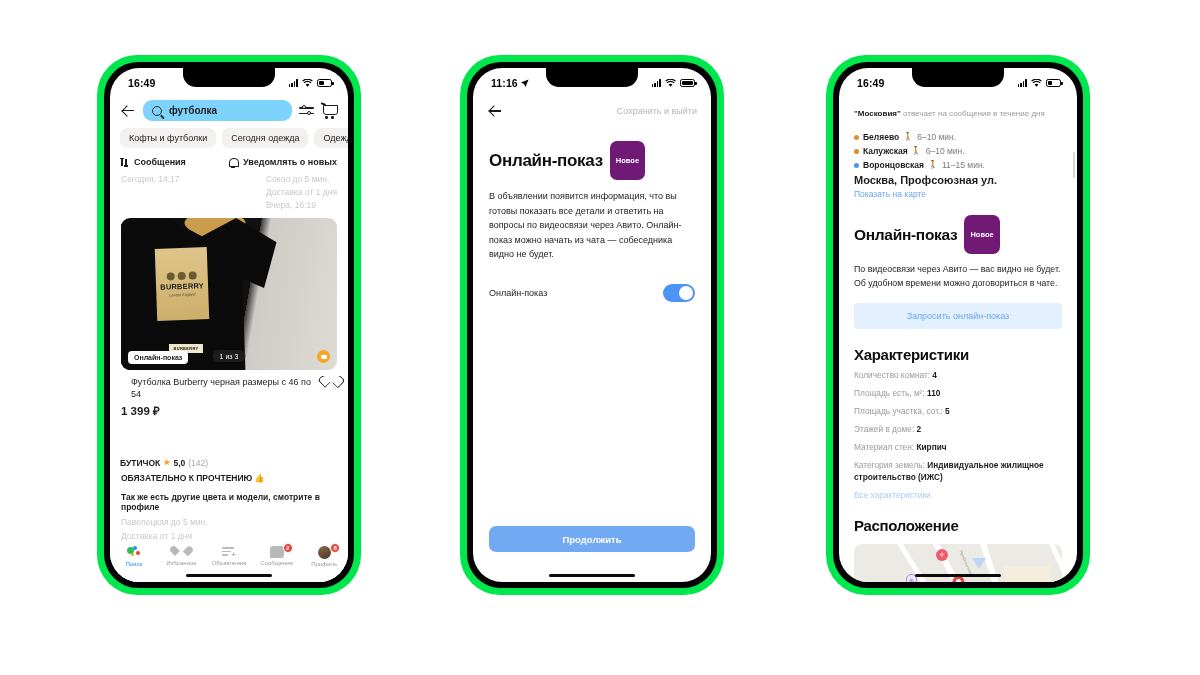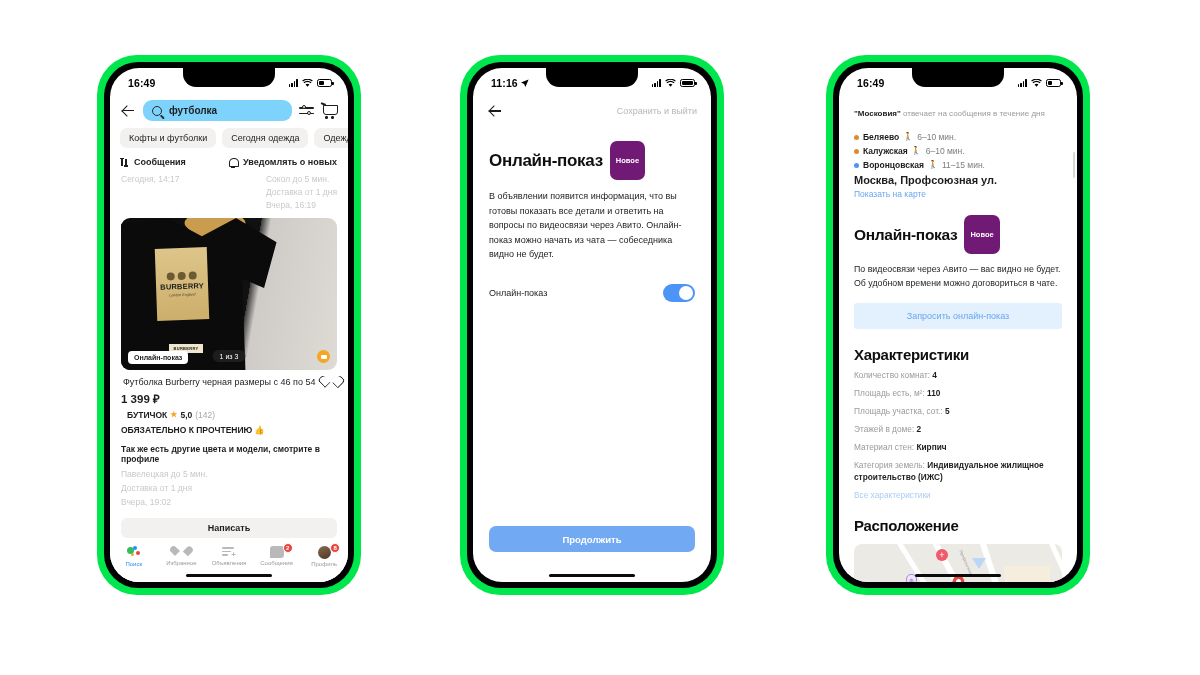--- a/index.html
+++ b/index.html
@@ -146,28 +146,28 @@
   .badge-count{
     position:absolute; left:50%; transform:translateX(-50%); bottom:8px;
     background:rgba(40,40,40,.62); color:#fff; font-size:7px; padding:2.5px 7px; border-radius:7px;
   }
   .badge-vid{
     position:absolute; right:7px; bottom:7px; width:13px;height:13px;border-radius:50%;
     background:#f5a623; display:flex;align-items:center;justify-content:center;
   }
   .badge-vid::after{content:"";width:6px;height:4px;background:#fff;border-radius:1px;}
 
-  .p1-title{ padding:6px 11px 0 13px; display:flex; justify-content:space-between; gap:6px; }
+  .p1-title{ padding:6px 11px 0 21px; display:flex; justify-content:space-between; gap:6px; }
   .p1-title span{ font-size:9px; color:#1d1d1d; line-height:12px; }
   .heart{width:13px;height:12px;position:relative;flex:0 0 auto;}
   .heart::before,.heart::after{content:"";position:absolute;top:1px;width:6.5px;height:9px;background:#fff;border:1.4px solid #1d1d1d;border-radius:4px 4px 0 0;}
   .heart::before{left:0.5px;transform:rotate(-45deg);transform-origin:0 100%;border-right:none;}
   .heart::after{left:6.3px;transform:rotate(45deg);transform-origin:100% 100%;border-left:none;}
   .p1-price{ padding:3px 11px 0 11px; font-size:11.5px; font-weight:bold; color:#1d1d1d; }
-  .p1-seller{ padding:4px 11px 0 17px; font-size:8.5px; font-weight:bold; color:#1d1d1d; display:flex; align-items:flex-start; gap:3px;}
+  .p1-seller{ padding:4px 11px 0 10px; font-size:8.5px; font-weight:bold; color:#1d1d1d; display:flex; align-items:flex-start; gap:3px;margin-top:36px;}
   .star{color:#f5a623;font-size:8px;}
   .p1-seller .cnt{color:#a8a8a8;font-weight:normal;}
   .p1-note{ padding:5px 11px 0 11px; font-size:8.5px; font-weight:bold; color:#1d1d1d; }
   .p1-desc{ padding:9px 11px 0 11px; font-size:8.5px; font-weight:bold; color:#1d1d1d; }
   .p1-meta{ padding:3px 11px 0 11px; font-size:8.5px; color:#c9c9c9; line-height:14px; }
   .p1-btn{
     margin:9px 11px 0 11px; height:20px; background:#f2f1f0; border-radius:6px;
     display:flex;align-items:center;justify-content:center;font-size:9px;color:#1d1d1d;font-weight:600;
   }
   .p1-img2{

